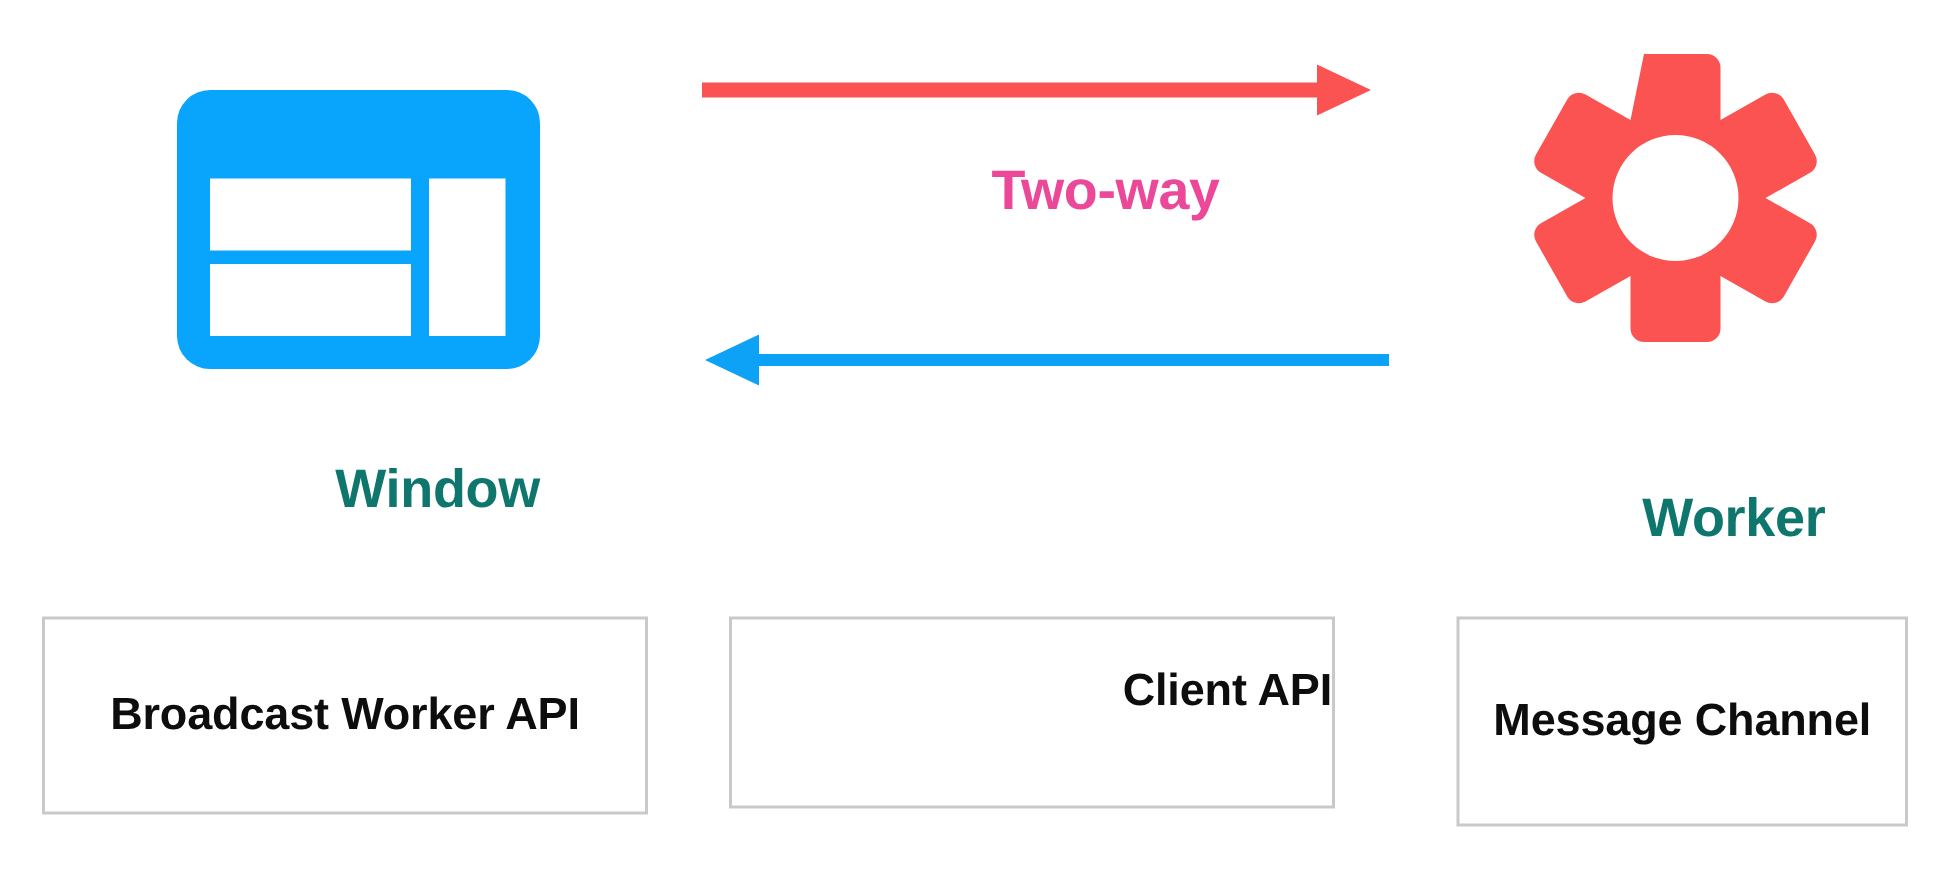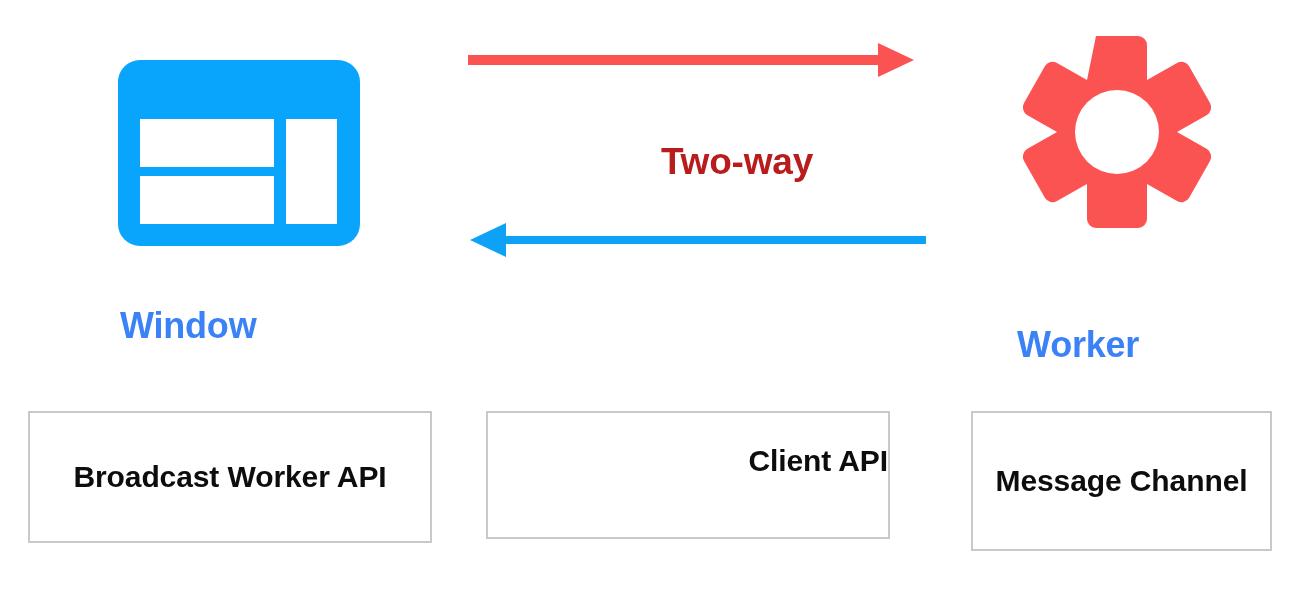--- a/index.html
+++ b/index.html
@@ -59,32 +59,31 @@
   
   .center-caption {
     position: absolute;
     left: 497px;
     top: 101px;
     width: 480px;
     text-align: center;
     font-size: 37px;
     font-weight: bold;
     line-height: 1.42;
-    color: #b91c1c;
+    color: #ec4899;
     letter-spacing: -0.2px;
-    margin-top: 35px;
   }
 
   
   .node-label {
     position: absolute;
     font-size: 36px;
     font-weight: bold;
-    color: #3b82f6;
-    text-align: left;
+    color: #0f766e;
+    text-align: right;
     letter-spacing: -0.2px;
   }
   .label-window { left: 120px; top: 305px; width: 240px; }
   .label-worker { left: 1017px; top: 292px; width: 200px; margin-top: 32px; }
 
   
   .api-box {
     position: absolute;
     box-sizing: border-box;
     border: 2px solid #c9c9c9;

